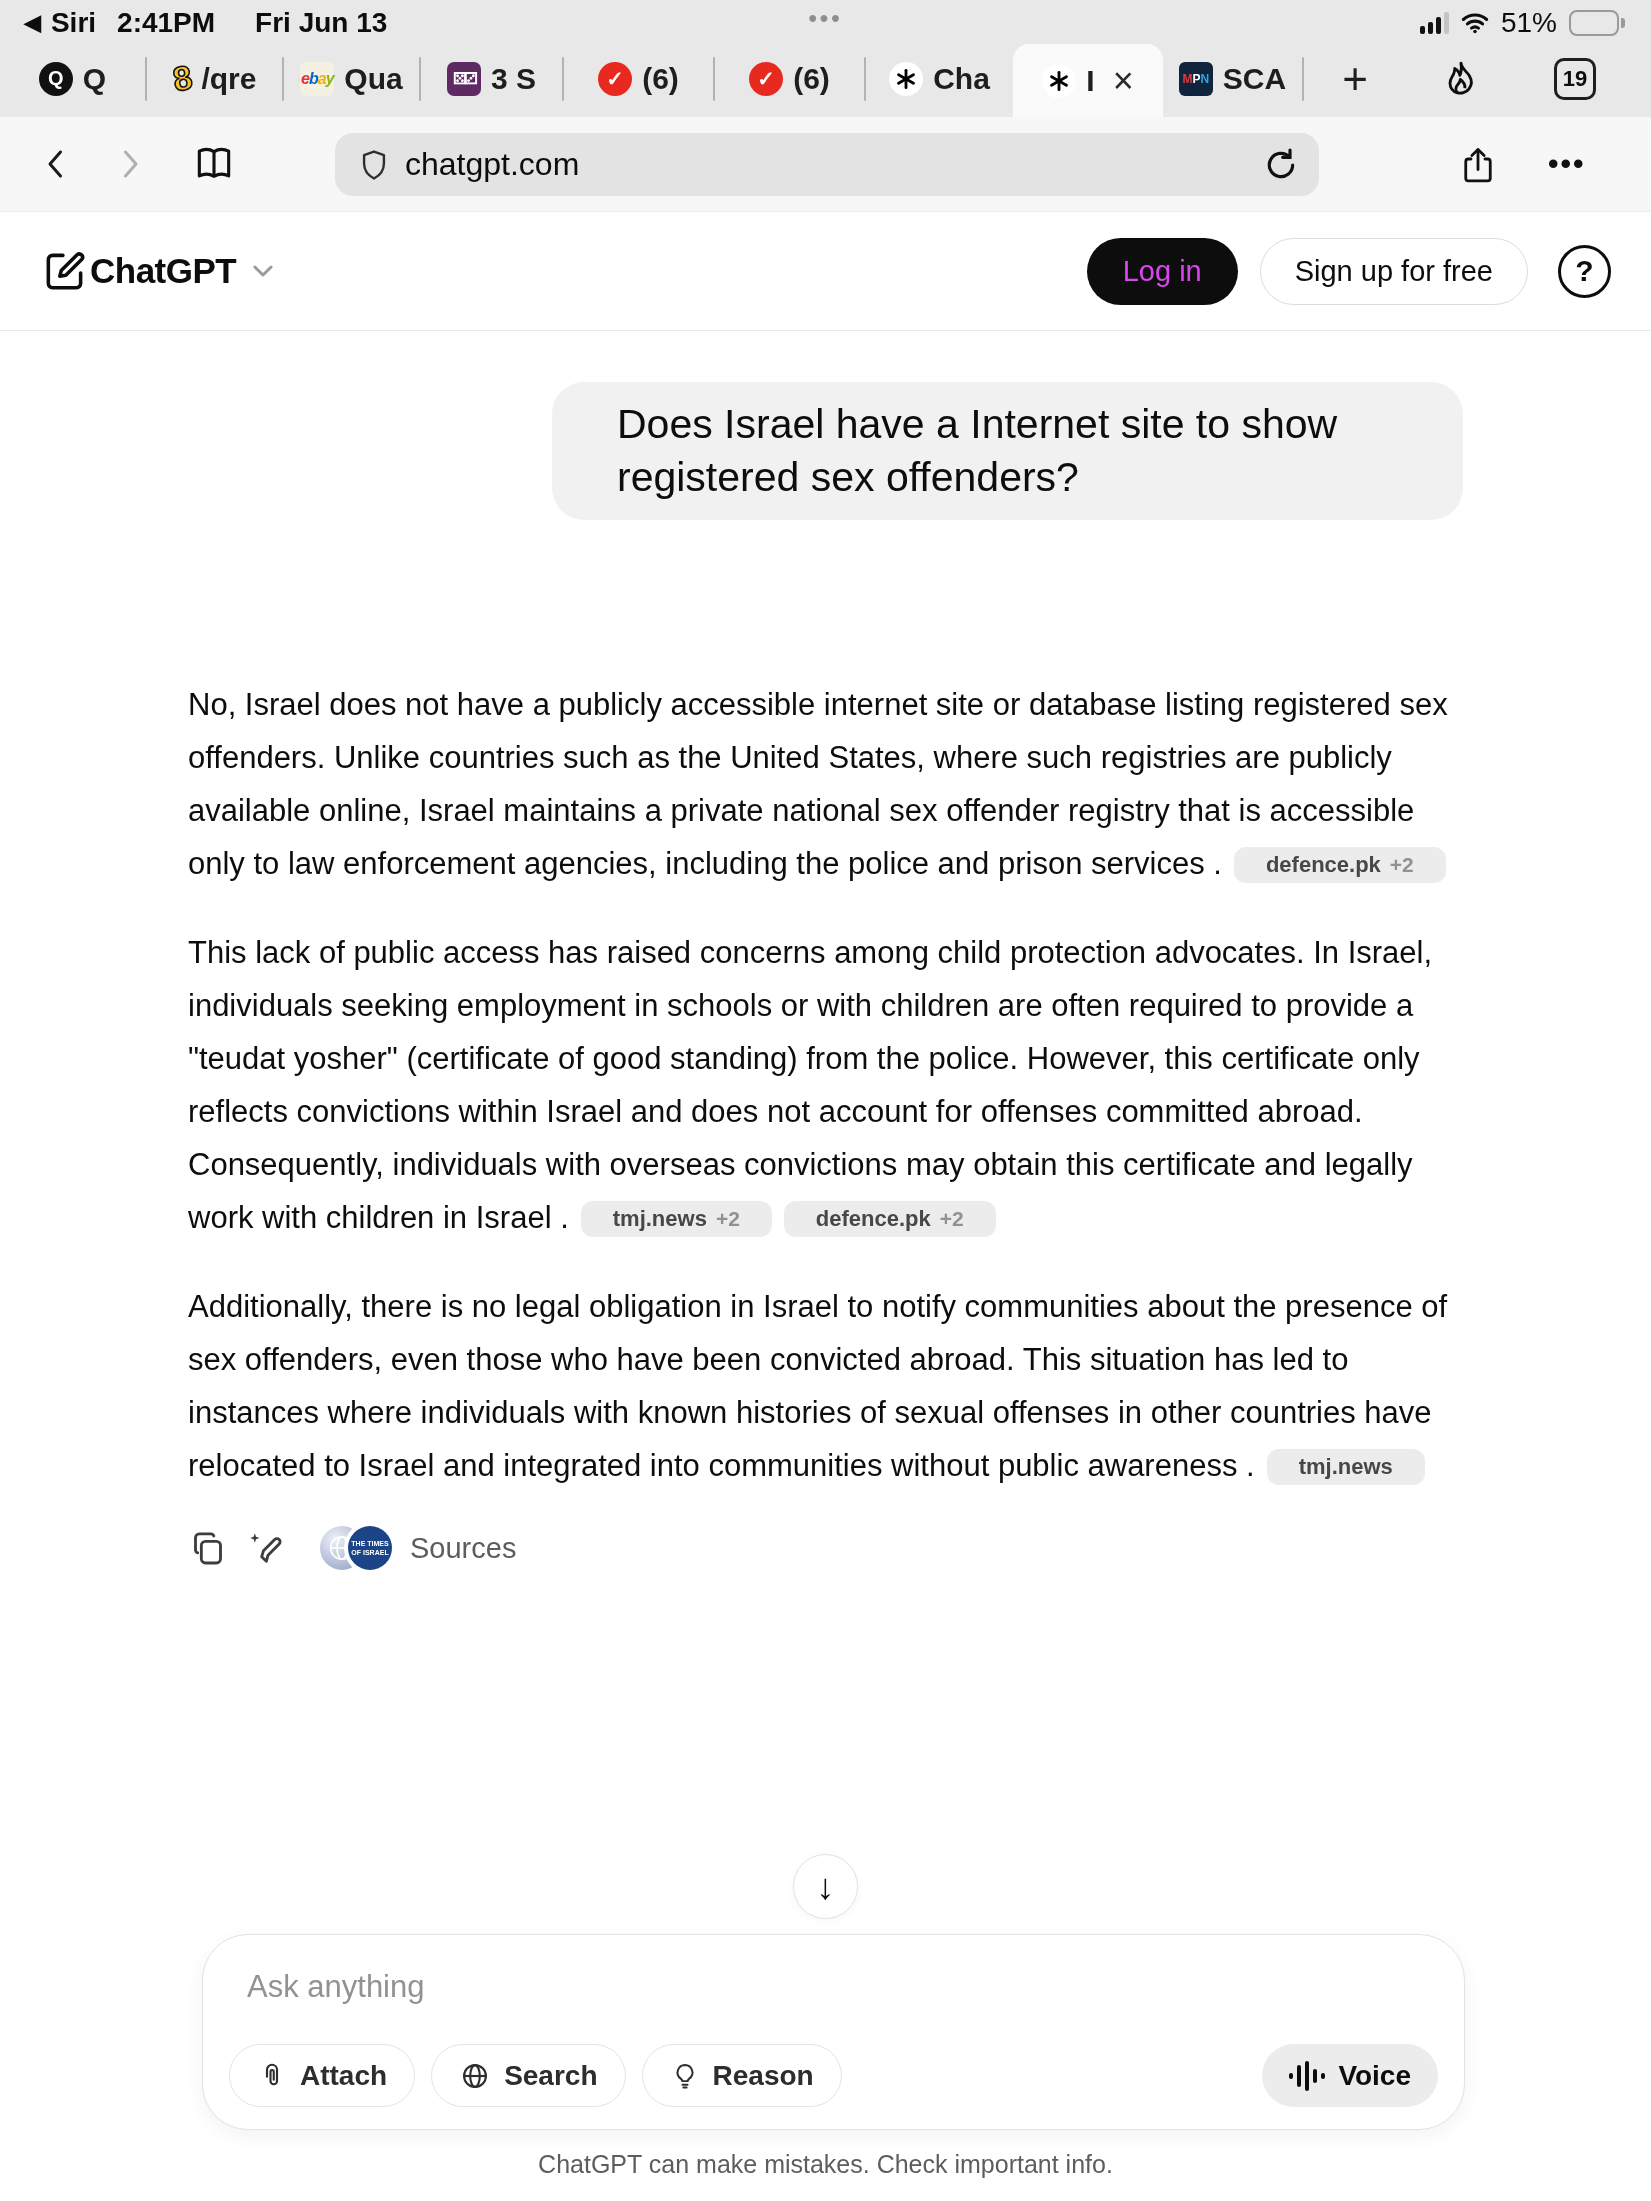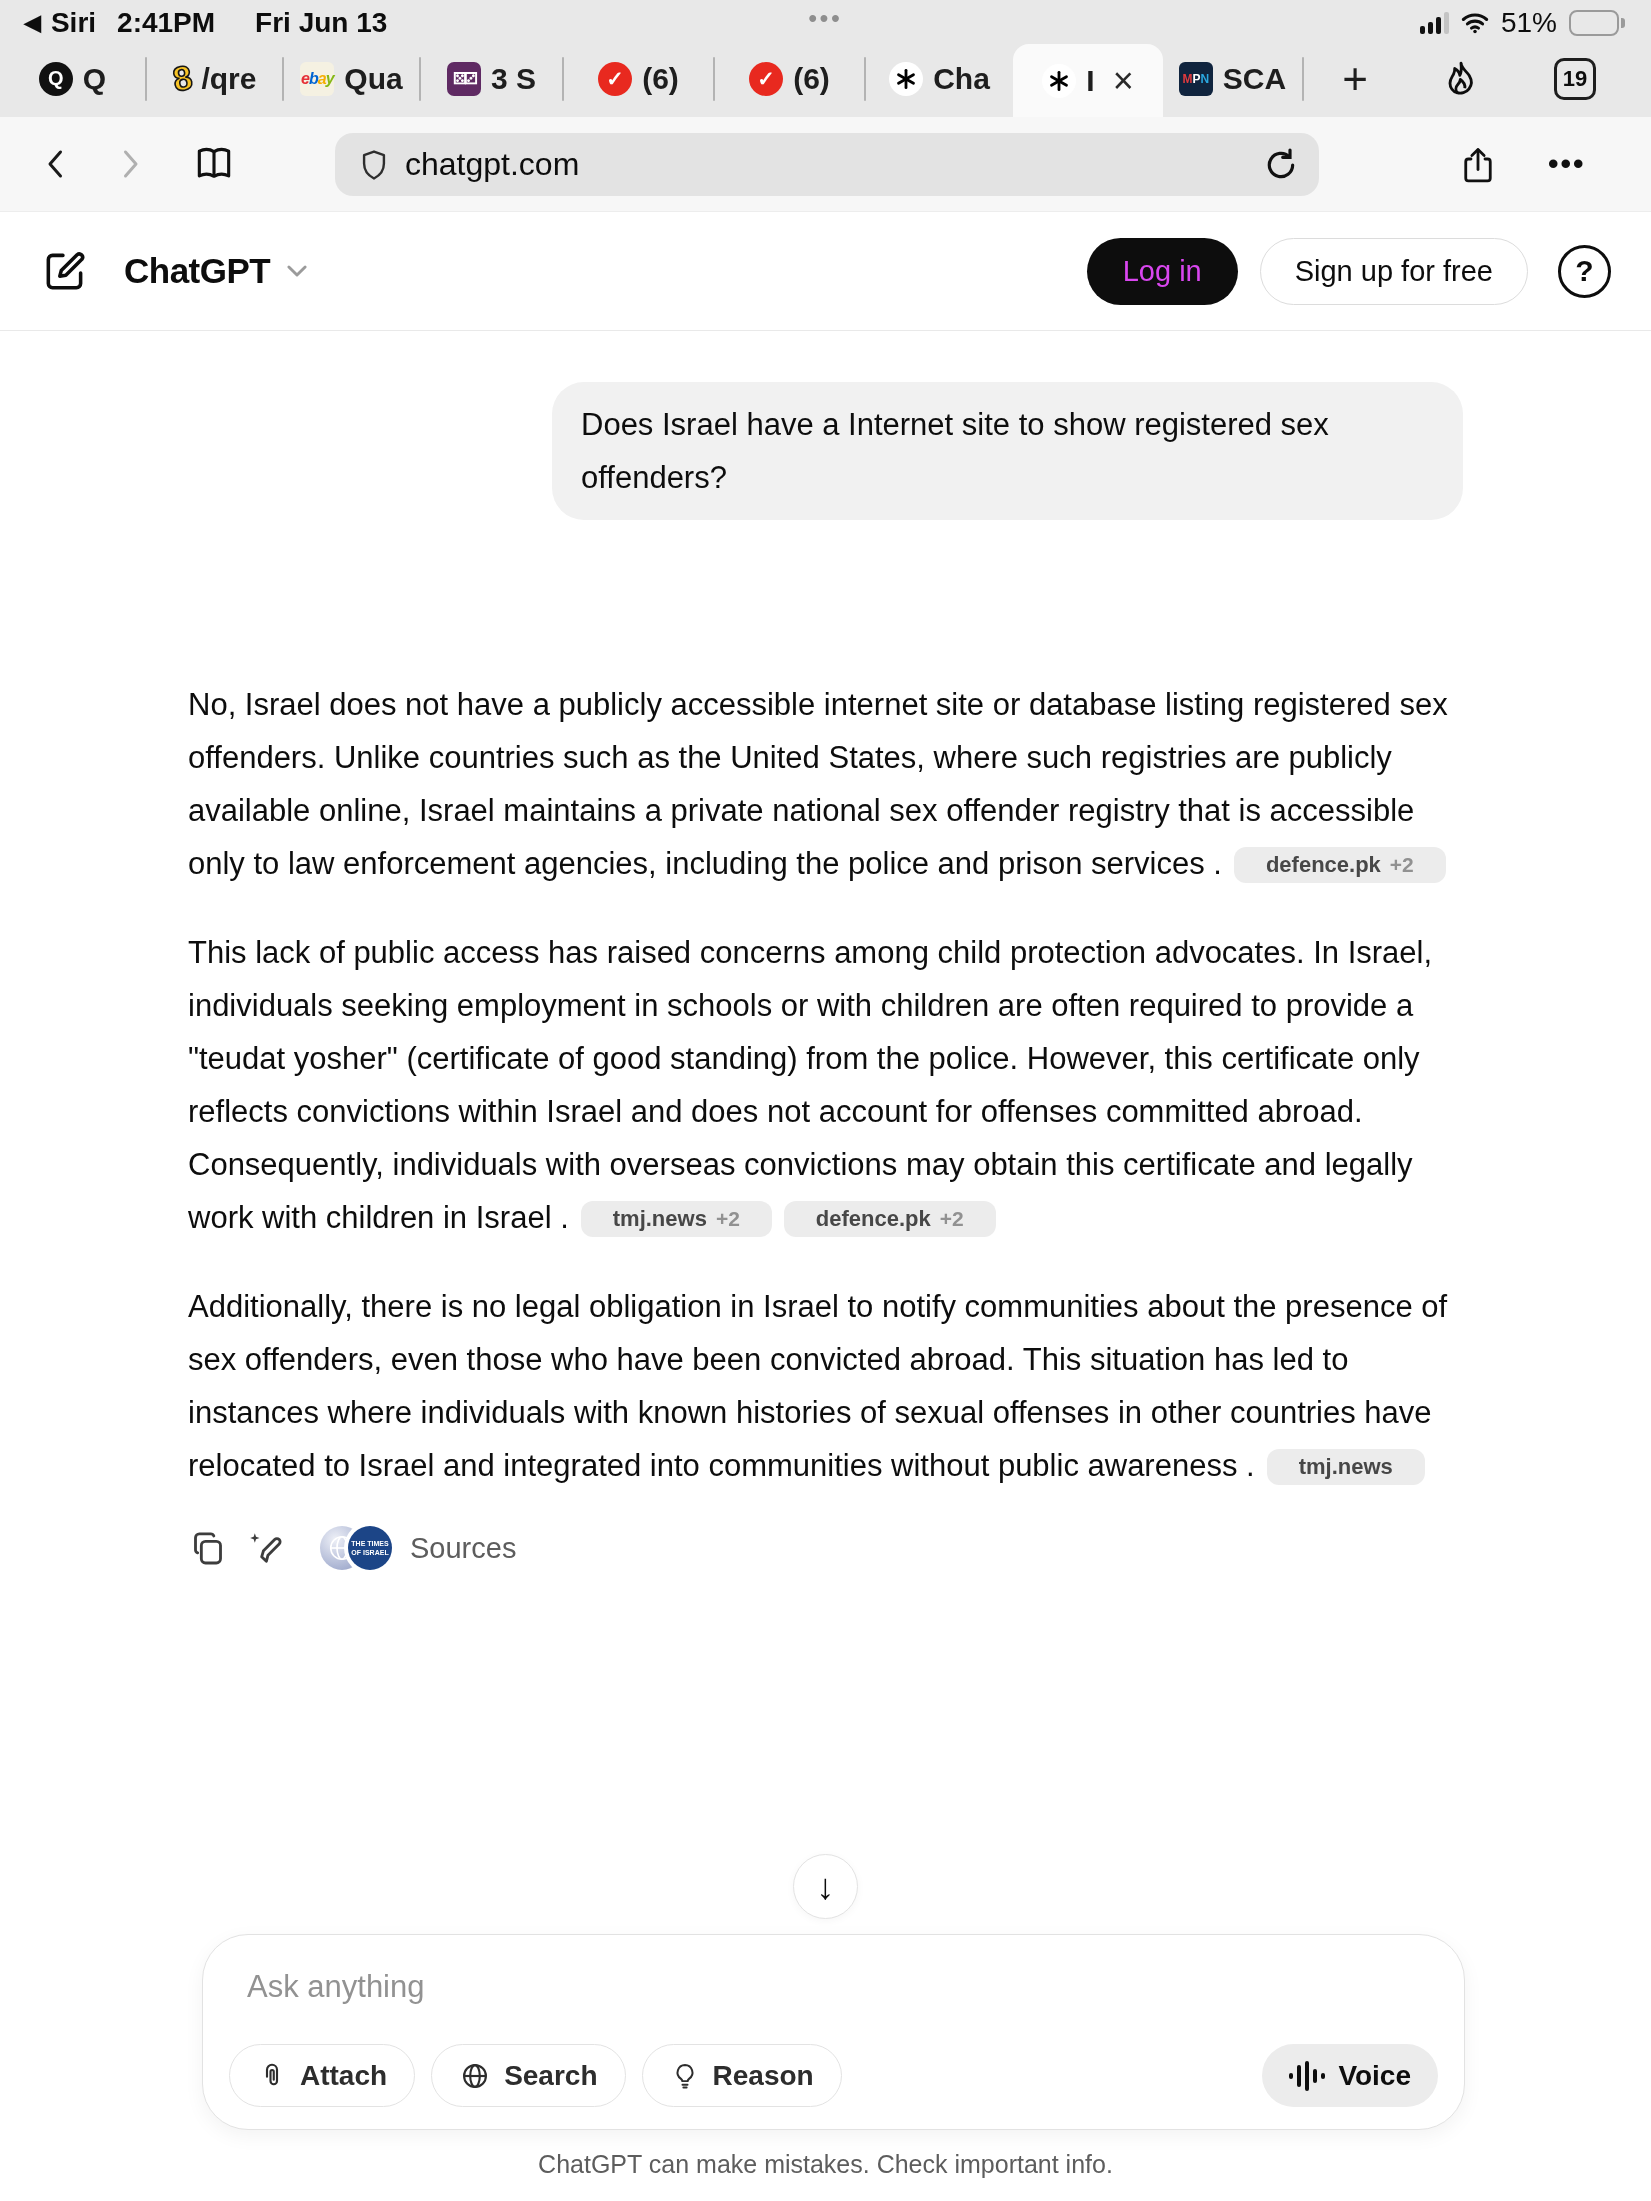--- a/index.html
+++ b/index.html
@@ -95,42 +95,42 @@
   .reload-btn { margin-left:auto; }
   .share-btn { position:absolute; left:1457px; top:26px; }
   .more-btn { position:absolute; left:1548px; top:30px; font-size:30px; letter-spacing:2px; font-weight:700; color:#111; }
 
   
   .site-header {
     position:absolute; top:212px; left:0; width:1651px; height:119px; background:#fff;
     border-bottom:1px solid #e9e9e9; display:flex; align-items:center; padding:0 40px;
   }
   .compose-btn { flex:none; }
-  .brand { display:flex; align-items:center; gap:14px; margin-left:34px; }
+  .brand { display:flex; align-items:center; gap:14px; }
   .brand-name { font-size:35px; font-weight:700; letter-spacing:-0.5px; }
   .header-actions { margin-left:auto; display:flex; align-items:center; gap:22px; }
   .login-btn {
     background:#0d0d0d; color:#d946ef; border-radius:989px; padding:17px 36px;
     font-size:29px; font-weight:400;
   }
   .signup-btn {
     background:#fff; color:#0d0d0d; border:1.5px solid #dcdcdc; border-radius:989px;
     padding:16px 34px; font-size:29px; font-weight:500;
   }
   .help-btn {
     width:53px; height:53px; border:3px solid #0d0d0d; border-radius:50%;
     display:flex; align-items:center; justify-content:center; font-size:30px; font-weight:700; margin-left:8px;
   }
 
   
   .chat { position:absolute; top:331px; left:0; width:1651px; }
   .bubble-row { display:flex; justify-content:flex-end; margin:51px 188px 0 188px; }
   .user-bubble {
-    background:#f1f1f1; border-radius:32px; padding:16px 29px; max-width:911px;
-    font-size:31px; line-height:53px; font-weight:500;
+    background:#f1f1f1; border-radius:32px; padding:16px 65px; max-width:911px;
+    font-size:41px; line-height:53px; font-weight:500;
   }
   .response { margin:0 188px; }
   .para { font-size:31px; line-height:53px; font-weight:500; color:#0d0d0d; }
   .para.first { margin-top:158px; }
   .para + .para { margin-top:36px; }
   .chip {
     display:inline-flex; align-items:baseline; gap:9px; background:#ececec;
     border-radius:12px; padding:7px 32px; margin-left:12px; vertical-align:2px;
     line-height:1; white-space:nowrap;
   }

